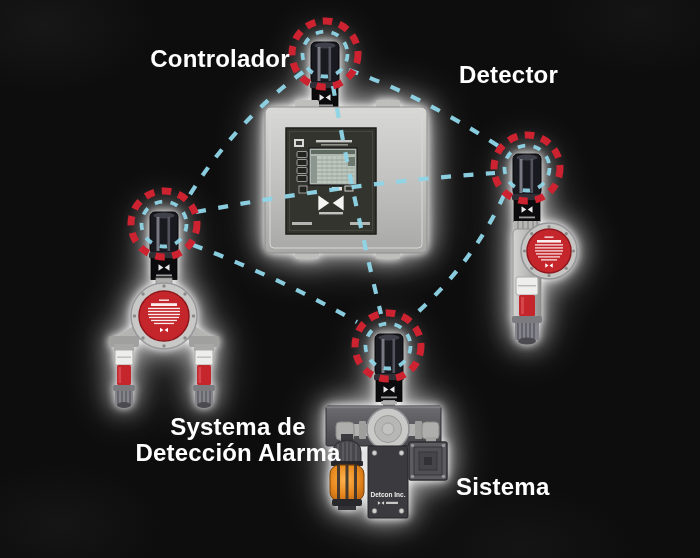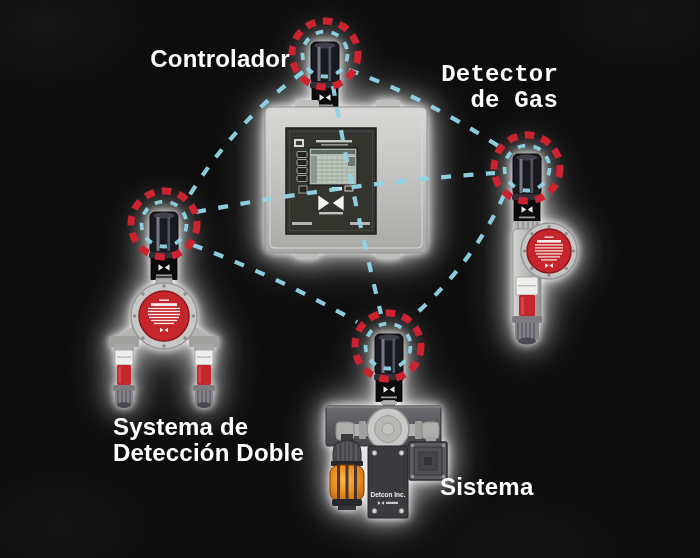--- a/index.html
+++ b/index.html
@@ -283,24 +283,23 @@
     <circle class="ring-cyan" cx="164" cy="224" r="22.5" stroke="#8fd4e6"></circle>
     <circle class="ring-red" cx="164" cy="224" r="33" stroke="#cd2330"></circle>
     <circle class="ring-cyan" cx="388" cy="346" r="22.5" stroke="#8fd4e6"></circle>
     <circle class="ring-red" cx="388" cy="346" r="33" stroke="#cd2330"></circle>
   </g>
 </svg>
 
 <div class="label" style="left:120px;top:46px;width:200px;text-align:center;">
   <div>Controlador</div>
 </div>
-<div class="label" style="left:398px;top:62px;width:160px;text-align:right;font-family:Liberation Mono, monospace;">
+<div class="label" style="left:398px;top:62px;width:160px;text-align:right;">
   <div>Detector</div>
-  <div>de Gas</div>
-</div>
-<div class="label" style="left:113px;top:414px;width:250px;text-align:left;">
+</div>
+<div class="label" style="left:113px;top:414px;width:250px;text-align:center;">
   <div>Systema de</div>
-  <div>Detección Doble</div>
-</div>
-<div class="label" style="left:440px;top:474px;width:170px;text-align:left;">
+  <div>Detección Alarma</div>
+</div>
+<div class="label" style="left:456px;top:474px;width:170px;text-align:left;">
   <div>Sistema</div>
 </div>
 </div>
 
 </body></html>

